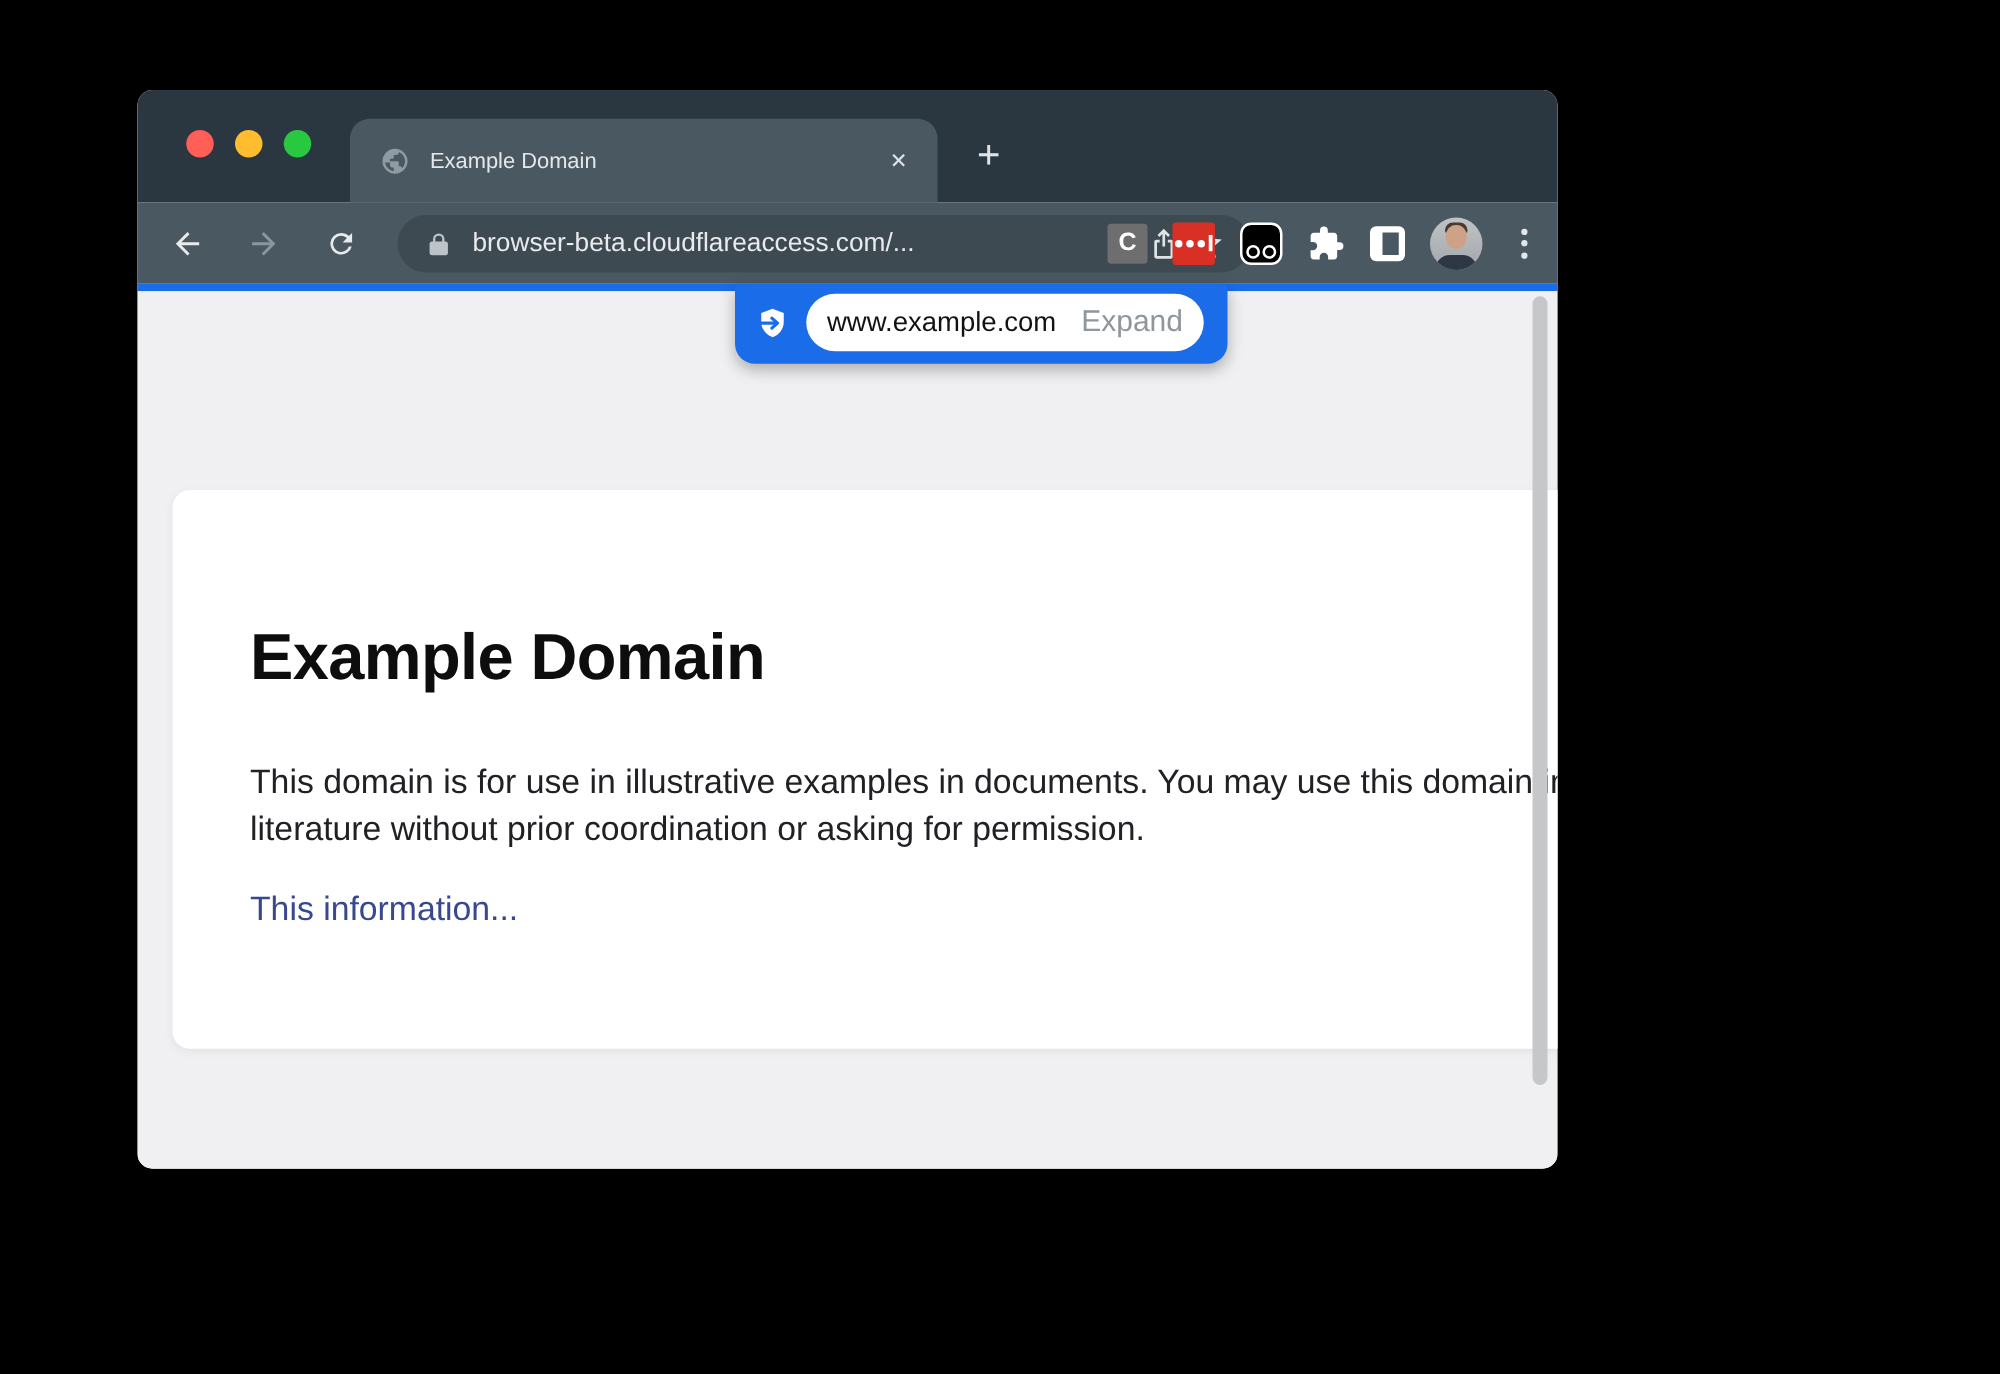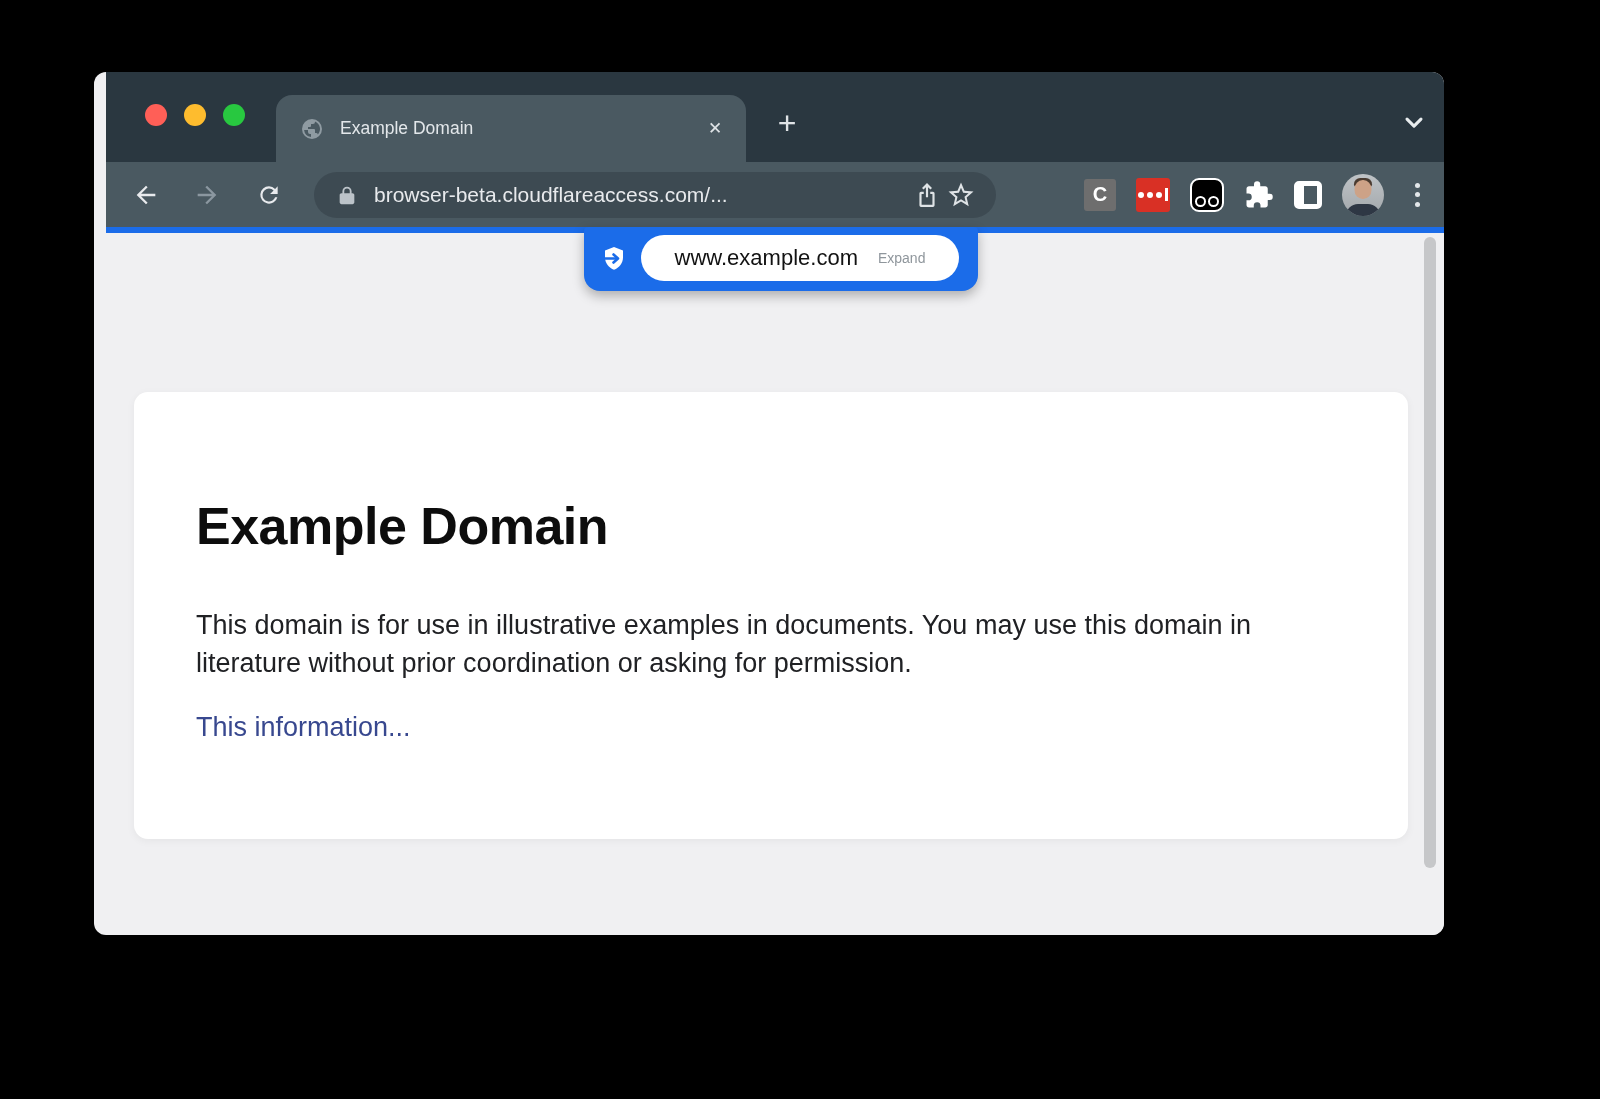--- a/index.html
+++ b/index.html
@@ -6,22 +6,22 @@
     --tabstrip:#2a3740; --toolbar:#4a5961; --omnibox:#3d4a52;
     --accent-blue:#1b6ce9; --page-bg:#f0f0f2; --card-bg:#ffffff;
     --link:#38488f; --text:#202124; --tab-text:#e3e7ea; --dim-icon:#8b97a0;
     --expand-gray:#8f969c; --scrollbar:#c6c7c9;
     --traffic-red:#ff5f57; --traffic-yellow:#febc2e; --traffic-green:#28c840;
     --lastpass-red:#d93025; --c-gray:#6e6e6e;
   }
   *{margin:0;padding:0;box-sizing:border-box;}
   html,body{width:1600px;height:1099px;background:#000;overflow:hidden;
     font-family:"Liberation Sans","DejaVu Sans",sans-serif;}
-  .window{position:absolute;left:94px;top:72px;width:1350px;height:863px;
-    border-radius:12px;overflow:hidden;background:var(--page-bg);padding-left:12px;}
+  .window{position:absolute;left:110px;top:72px;width:1136px;height:863px;
+    border-radius:12px;overflow:hidden;background:var(--page-bg);}
 
   
   .tabstrip{position:relative;height:90px;background:var(--tabstrip);}
   .traffic{position:absolute;top:32px;width:22px;height:22px;border-radius:50%;}
   .t-red{left:39px;background:var(--traffic-red);}
   .t-yellow{left:78px;background:var(--traffic-yellow);}
   .t-green{left:117px;background:var(--traffic-green);}
   .tab{position:absolute;left:170px;top:23px;width:470px;height:67px;
     background:var(--toolbar);border-radius:16px 16px 0 0;
     display:flex;align-items:center;padding:0 18px 0 24px;}
@@ -78,21 +78,21 @@
   .accent{height:6px;background:var(--accent-blue);}
   .viewport{position:relative;height:702px;background:var(--page-bg);}
 
   .access-pill{position:absolute;left:478px;top:-6px;width:394px;height:64px;
     background:var(--accent-blue);border-radius:4px 4px 16px 16px;
     box-shadow:0 5px 12px rgba(0,0,0,.28);display:block;cursor:pointer;}
   .shield{position:absolute;left:14px;top:17px;width:30px;height:30px;}
   .domain-pill{position:absolute;left:57px;top:8px;width:318px;height:46px;
     background:#fff;border-radius:23px;display:flex;align-items:center;justify-content:center;gap:20px;}
   .domain-text{color:#121212;font-size:22px;}
-  .expand-text{color:var(--expand-gray);font-size:14px;}
+  .expand-text{color:var(--expand-gray);font-size:24px;}
 
   .card{position:absolute;left:28px;top:159px;width:1274px;height:447px;
     background:var(--card-bg);border-radius:14px;box-shadow:0 2px 8px rgba(0,0,0,.05);
     padding:104px 66px 0 62px;}
   .card h1{font-size:52px;font-weight:bold;color:#0d0d0d;letter-spacing:-.5px;}
   .card p{margin-top:50px;font-size:27px;line-height:38px;color:var(--text);max-width:1150px;}
   .card a{display:inline-block;margin-top:30px;font-size:27px;color:var(--link);
     text-decoration:none;cursor:pointer;}
 
   .scroll-thumb{position:absolute;right:8px;top:4px;width:12px;height:631px;

